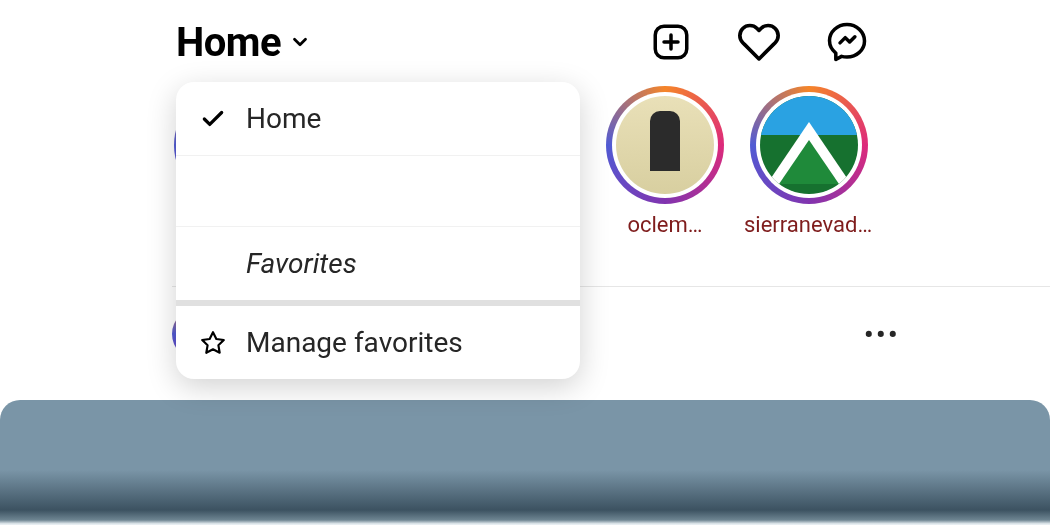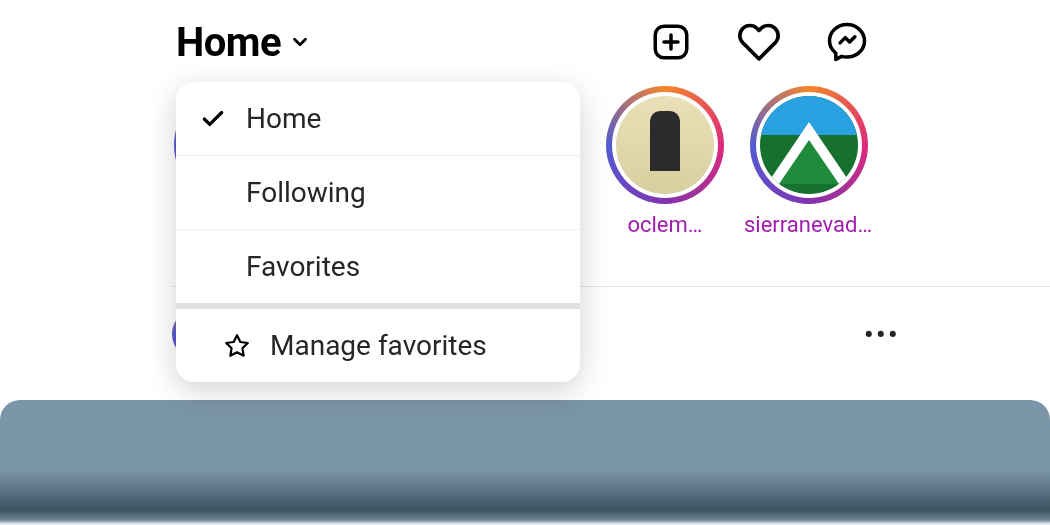--- a/index.html
+++ b/index.html
@@ -84,21 +84,21 @@
     display:flex; align-items:center; justify-content:center;
   }
   .avatar {
     width: 98px; height: 98px;
     border-radius: 50%;
     overflow:hidden;
     display:flex; align-items:center; justify-content:center;
   }
   .story .uname {
     font-size: 22px;
-    color:#a21caf;
+    color:#7f1d1d;
     max-width: 130px;
     overflow:hidden;
     white-space:nowrap;
     text-overflow: ellipsis;
     text-align:center;
   }
 
   .divider {
     position:absolute;
     top: 286px;
@@ -160,21 +160,21 @@
   .dropdown .item {
     display:flex;
     align-items:center;
     gap: 18px;
     padding: 20px 24px 20px 22px;
     font-size: 28px;
     color:#262626;
     cursor:pointer;
     border-bottom: 1px solid #f1f1f1;
   }
-  .dropdown .item:last-child { border-bottom: none; margin-left: 24px; }
+  .dropdown .item:last-child { border-bottom: none; }
   .dropdown .item .slot {
     width: 30px; height: 30px;
     display:flex; align-items:center; justify-content:center;
     flex-shrink:0;
   }
   .dropdown .sep {
     height: 6px;
     background: #e0e0e0;
   }
 
@@ -306,23 +306,22 @@
   <div class="item">
     <span class="slot">
       <svg viewBox="0 0 24 24" width="26" height="26" fill="none" stroke="#000" stroke-width="3" stroke-linecap="round" stroke-linejoin="round">
           <polyline points="20 6 9 17 4 12"></polyline>
         </svg>
     </span>
     <span>Home</span>
   </div>
   <div class="item">
     <span class="slot"></span>
-    <span>Following</span>
-  </div>
-  <div class="item" style="border-bottom:none;">
+  </div>
+  <div class="item" style="border-bottom:none;font-style:italic;">
     <span class="slot"></span>
     <span>Favorites</span>
   </div>
   <div class="sep"></div>
   <div class="item">
     <span class="slot">
       <svg viewBox="0 0 24 24" width="26" height="26" fill="none" stroke="#000" stroke-width="2" stroke-linecap="round" stroke-linejoin="round">
           <polygon points="12 2 15.09 8.26 22 9.27 17 14.14 18.18 21.02 12 17.77 5.82 21.02 7 14.14 2 9.27 8.91 8.26 12 2"></polygon>
         </svg>
     </span>

